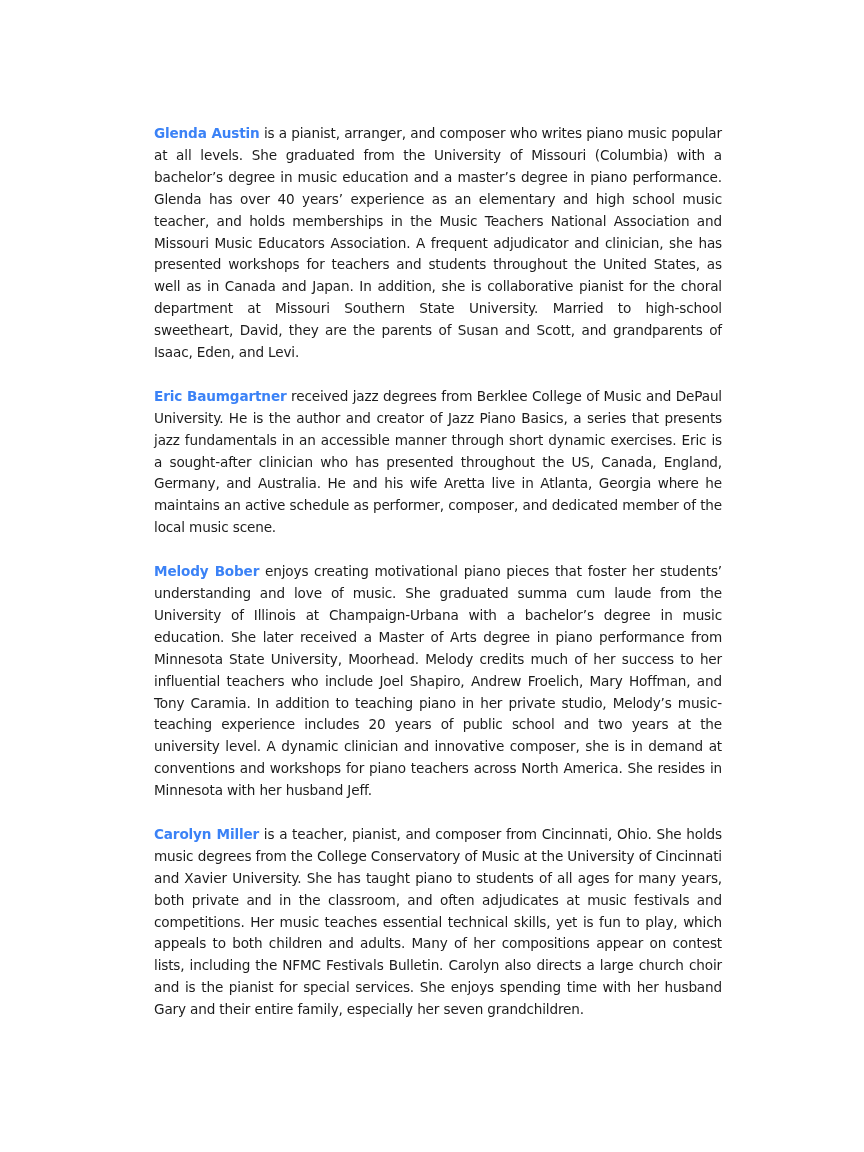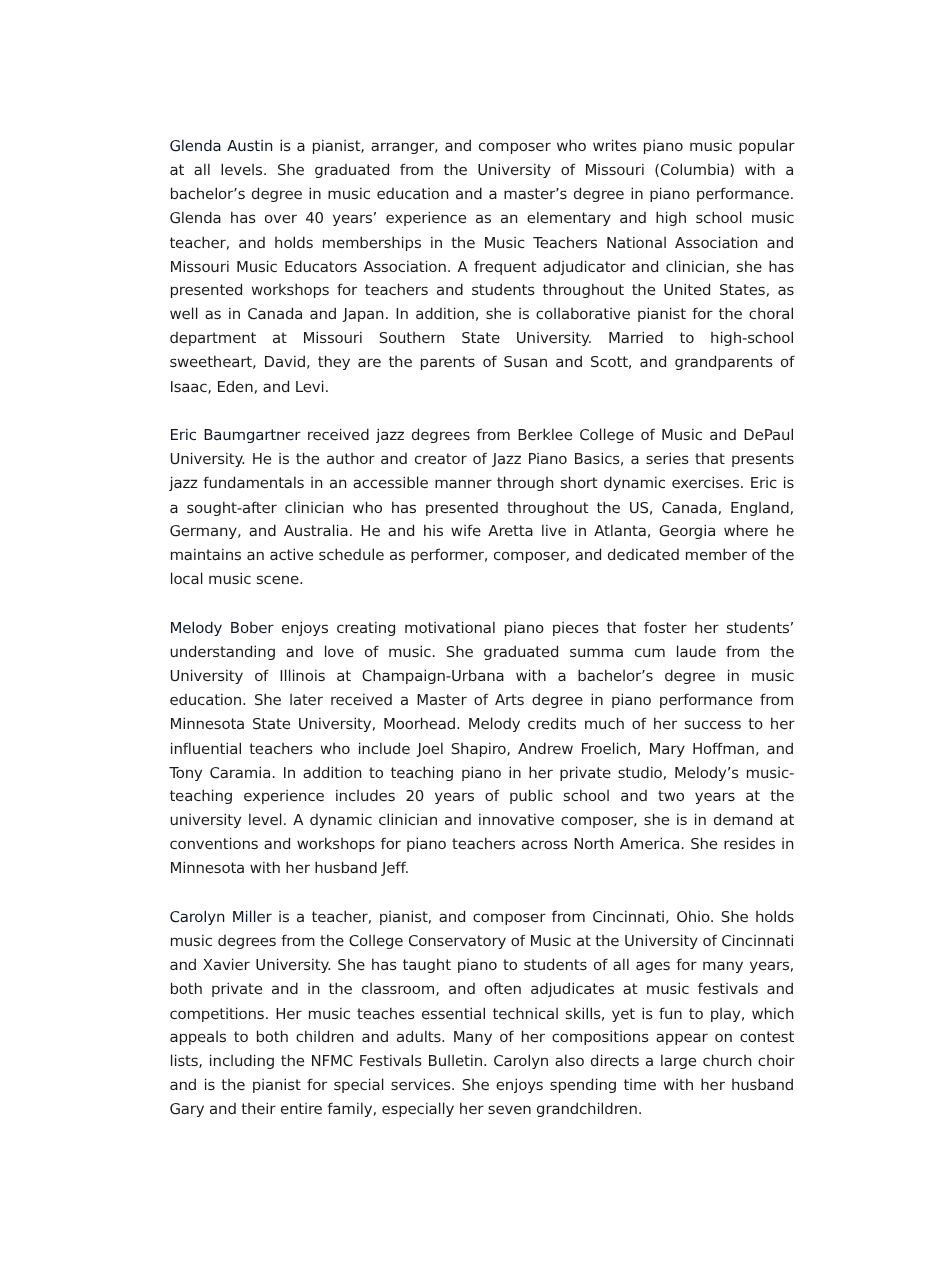--- a/index.html
+++ b/index.html
@@ -22,22 +22,22 @@
       font-size: 13.6px;
       line-height: 21.9px;
       color: #1c1c1c;
       text-align: justify;
       letter-spacing: -0.15px;
     }
     .bio {
       margin: 0 0 21.9px 0;
     }
     .bio-name {
-      font-weight: normal;
-      color: #0f172a;
+      font-weight: bold;
+      color: #3b82f6;
     }
   </style>
 </head>
 <body>
 
 <div class="page">
   <p class="bio"><span class="bio-name">Glenda Austin</span><span> is a pianist, arranger, and composer who writes piano music popular at all levels. She graduated from the University of Missouri (Columbia) with a bachelor’s degree in music education and a master’s degree in piano performance. Glenda has over 40 years’ experience as an elementary and high school music teacher, and holds memberships in the Music Teachers National Association and Missouri Music Educators Association. A frequent adjudicator and clinician, she has presented workshops for teachers and students throughout the United States, as well as in Canada and Japan. In addition, she is collaborative pianist for the choral department at Missouri Southern State University. Married to high-school sweetheart, David, they are the parents of Susan and Scott, and grandparents of Isaac, Eden, and Levi.</span></p>
   <p class="bio"><span class="bio-name">Eric Baumgartner</span><span> received jazz degrees from Berklee College of Music and DePaul University. He is the author and creator of Jazz Piano Basics, a series that presents jazz fundamentals in an accessible manner through short dynamic exercises. Eric is a sought-after clinician who has presented throughout the US, Canada, England, Germany, and Australia. He and his wife Aretta live in Atlanta, Georgia where he maintains an active schedule as performer, composer, and dedicated member of the local music scene.</span></p>
   <p class="bio"><span class="bio-name">Melody Bober</span><span> enjoys creating motivational piano pieces that foster her students’ understanding and love of music. She graduated summa cum laude from the University of Illinois at Champaign-Urbana with a bachelor’s degree in music education. She later received a Master of Arts degree in piano performance from Minnesota State University, Moorhead. Melody credits much of her success to her influential teachers who include Joel Shapiro, Andrew Froelich, Mary Hoffman, and Tony Caramia. In addition to teaching piano in her private studio, Melody’s music-teaching experience includes 20 years of public school and two years at the university level. A dynamic clinician and innovative composer, she is in demand at conventions and workshops for piano teachers across North America. She resides in Minnesota with her husband Jeff.</span></p>
   <p class="bio"><span class="bio-name">Carolyn Miller</span><span> is a teacher, pianist, and composer from Cincinnati, Ohio. She holds music degrees from the College Conservatory of Music at the University of Cincinnati and Xavier University. She has taught piano to students of all ages for many years, both private and in the classroom, and often adjudicates at music festivals and competitions. Her music teaches essential technical skills, yet is fun to play, which appeals to both children and adults. Many of her compositions appear on contest lists, including the NFMC Festivals Bulletin. Carolyn also directs a large church choir and is the pianist for special services. She enjoys spending time with her husband Gary and their entire family, especially her seven grandchildren.</span></p>

